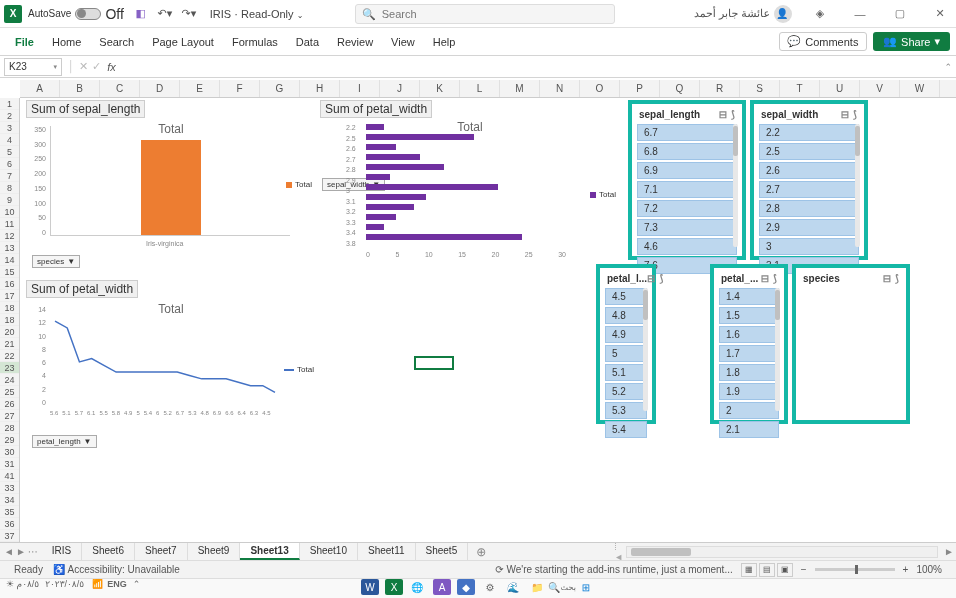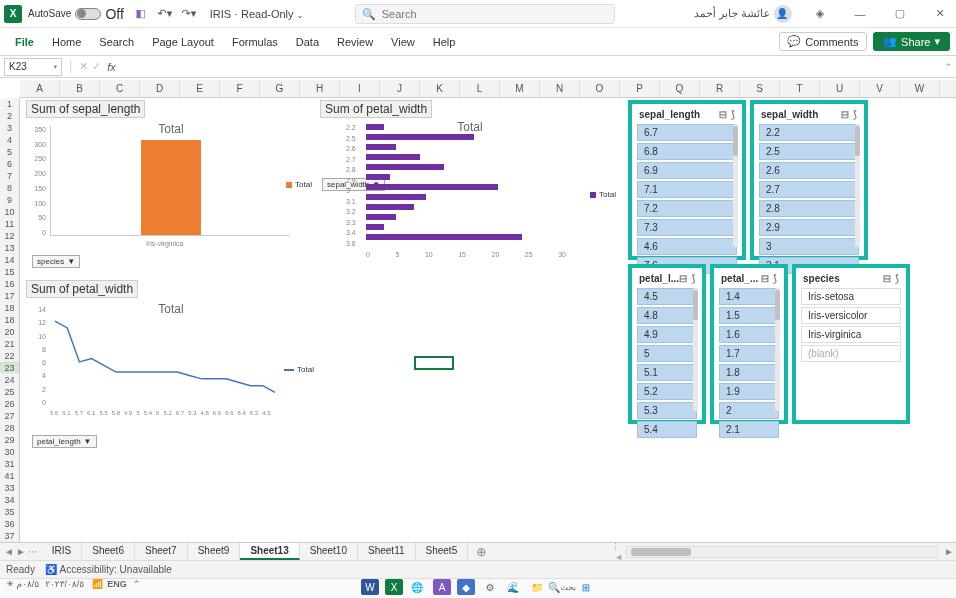--- a/index.html
+++ b/index.html
@@ -87,21 +87,21 @@
 
 .sheet-tabs-bar { position:absolute; bottom:38px; left:0; right:0; height:18px; background:#f3f3f3; display:flex; align-items:center; border-top:1px solid #ccc; font-size:10px;}
 .nav-arrows { display:flex; gap:2px; padding:0 4px; color:#888;}
 .sheet-tab { padding:2px 10px; border-right:1px solid #ddd; cursor:pointer; background:#f3f3f3;}
 .sheet-tab.active { background:#fff; border-bottom:2px solid #107c41; font-weight:600;}
 .add-sheet { padding:0 8px; color:#888; font-size:12px; cursor:pointer;}
 .hscroll { margin-left:auto; width:360px; height:12px; background:#f0f0f0; border:1px solid #ddd; position:relative; margin-right:4px;}
 .hscroll::after{ content:''; position:absolute; left:4px; top:1px; width:60px; height:8px; background:#c0c0c0; border-radius:2px;}
 
 
-.status-bar { position:absolute; bottom:20px; left:0; right:0; height:18px; background:#f3f3f3; border-top:1px solid #ddd; display:flex; align-items:center; padding:0 6px; font-size:10px; color:#555;}
+.status-bar { position:absolute; bottom:20px; left:0; right:0; height:18px; background:#f3f3f3; border-top:1px solid #ddd; display:flex; align-items:center; padding:0 14px; font-size:10px; color:#555;}
 .status-right { margin-left:auto; display:flex; align-items:center; gap:8px;}
 .view-btns { display:flex; gap:2px;}
 .view-btn { width:16px; height:14px; border:1px solid #ccc; display:flex; align-items:center; justify-content:center; font-size:8px;}
 .zoom-slider { width:80px; height:3px; background:#ccc; position:relative;}
 .zoom-slider::after { content:''; position:absolute; left:40px; top:-3px; width:3px; height:9px; background:#666;}
 
 
 .taskbar { position:absolute; bottom:0; left:0; right:0; height:20px; background:#f9f9f9; border-top:1px solid #ddd; display:flex; align-items:flex-start; padding:0 6px; font-size:9px; color:#666;}
 .taskbar-center { position:absolute; left:50%; transform:translateX(-50%); display:flex; gap:6px; align-items:center;}
 .tb-icon { width:18px; height:16px; border-radius:2px; display:flex; align-items:center; justify-content:center; font-size:10px;}
@@ -394,21 +394,21 @@
           <div class="slicer-item">2.5</div>
           <div class="slicer-item">2.6</div>
           <div class="slicer-item">2.7</div>
           <div class="slicer-item">2.8</div>
           <div class="slicer-item">2.9</div>
           <div class="slicer-item">3</div>
           <div class="slicer-item">3.1</div>
         </div>
     </div>
 
-    <div class="slicer" style="left:608px; top:166px; width:78px; height:160px;">
+    <div class="slicer" style="left:576px; top:166px; width:60px; height:160px;">
       <div class="slicer-header">
           <span>petal_l...</span>
           <div class="slicer-icons">
             <span>⊟</span>
             <span>⟆</span>
           </div>
         </div>
       <div class="slicer-body" id="sl3">
           <div class="slicer-scrollbar"></div>
           <div class="slicer-item">4.5</div>
@@ -442,26 +442,20 @@
         </div>
     </div>
     <div class="slicer slicer-species" style="left:772px; top:166px; width:118px; height:160px;">
       <div class="slicer-header">
           <span>species</span>
           <div class="slicer-icons">
             <span>⊟</span>
             <span>⟆</span>
           </div>
         </div>
-      <div class="slicer-body" id="sl5">
-          <div class="slicer-item">Iris-setosa</div>
-          <div class="slicer-item">Iris-versicolor</div>
-          <div class="slicer-item sel">Iris-virginica</div>
-          <div class="slicer-item blank">(blank)</div>
-        </div>
     </div>
 
   </div>
 </div>
 
 <div class="sheet-tabs-bar">
   <div class="nav-arrows">
       <span>◄</span>
       <span>►</span>
       <span>⋯</span>
@@ -478,20 +472,32 @@
     </div>
   <div class="add-sheet">⊕</div>
   <div style="margin-left:120px;color:#aaa;font-size:9px;">⁞ ◄</div>
   <div class="hscroll"></div>
   <span style="padding:0 2px;color:#888;">►</span>
 </div>
 
 <div class="status-bar">
   <span>Ready</span>
   <span style="margin-left:10px;">♿ <span>Accessibility: Unavailable</span></span>
+  <div class="status-right">
+    <span>⟳ <span>We're starting the add-ins runtime, just a moment...</span></span>
+    <div class="view-btns">
+      <div class="view-btn">▦</div>
+      <div class="view-btn">▤</div>
+      <div class="view-btn">▣</div>
+    </div>
+    <span>−</span>
+    <div class="zoom-slider"></div>
+    <span>+</span>
+    <span>100%</span>
+  </div>
 </div>
 
 <div class="taskbar">
   <span>☀ <span>٠٨/٥م</span></span>
   <span style="margin-left:6px;">٢٠٢٣/٠٨/٥</span>
   <span style="margin-left:8px;">📶</span>
   <span style="margin-left:4px;font-weight:bold;">ENG</span>
   <span style="margin-left:6px;">⌃</span>
   <div class="taskbar-center">
     <div class="tb-icon" style="background:#2b579a;color:#fff;">W</div>

